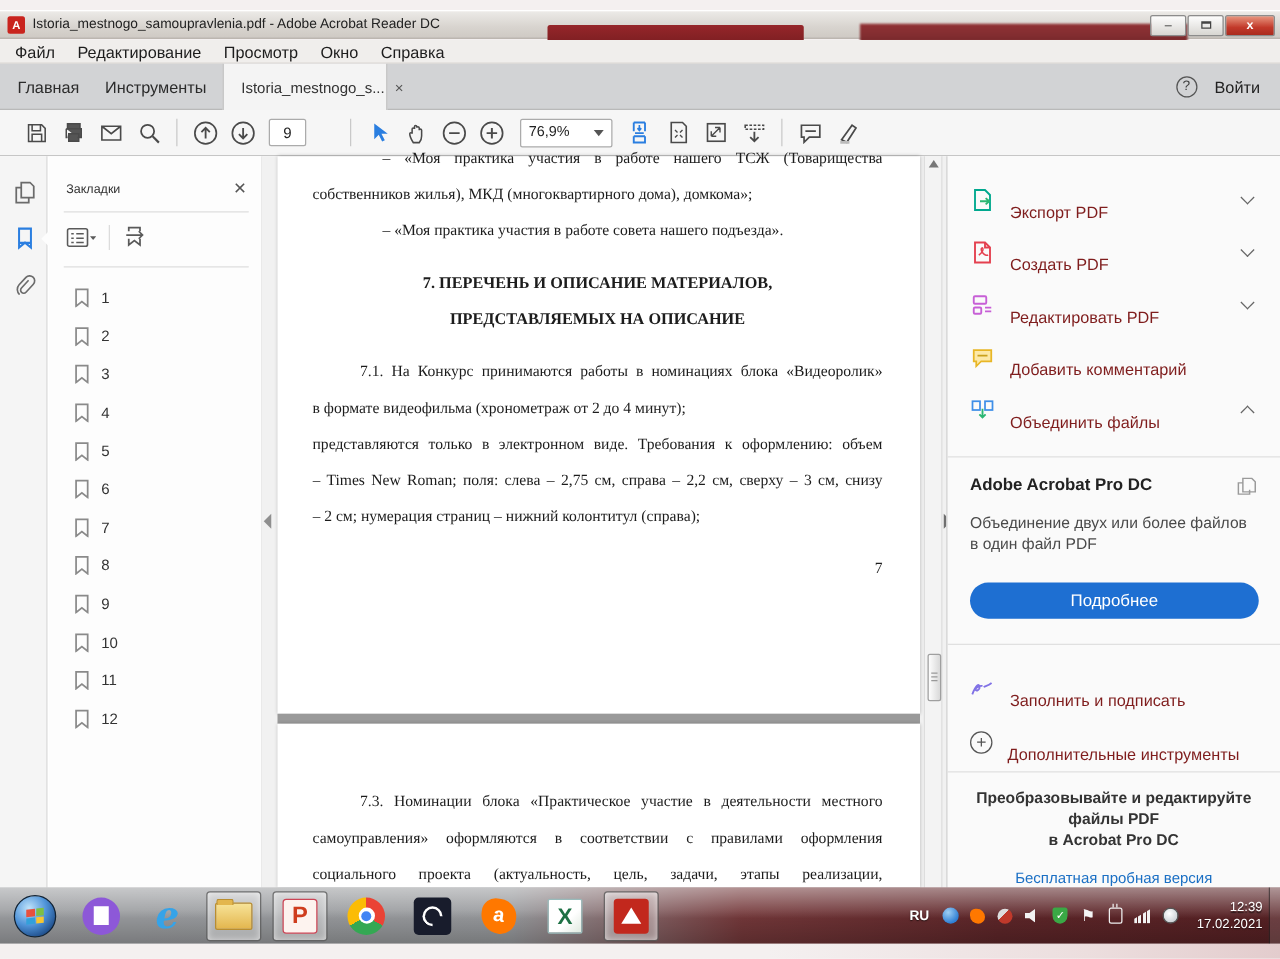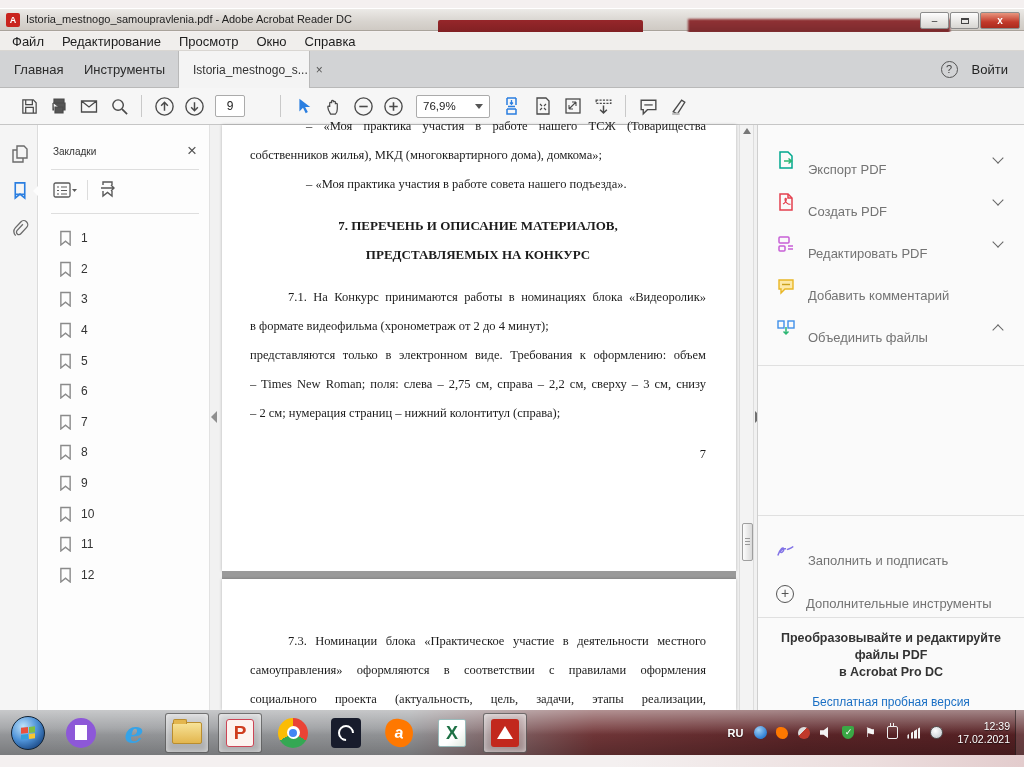--- a/index.html
+++ b/index.html
@@ -99,21 +99,21 @@
   .vs-up { position:absolute; top:3px; left:3px; width:0; height:0; border-left:4px solid transparent; border-right:4px solid transparent; border-bottom:6px solid #777; }
   .vs-thumb { position:absolute; top:398px; left:1.5px; width:11px; height:38px; background:linear-gradient(90deg,#fdfdfd,#d9d9d9);
     border:1px solid #9f9f9f; border-radius:2px; }
   .vs-thumb::after { content:""; position:absolute; left:2px; right:2px; top:14px; height:1px; background:#999; box-shadow:0 3px 0 #999,0 6px 0 #999; }
   .collapse-right { left:545px; top:286px; width:0; height:0; border-top:6px solid transparent; border-bottom:6px solid transparent; border-left:6px solid #6f6f6f; }
 
   
   #right-panel { left:757px; top:0; width:267px; height:585px; background:#fafafa; border-left:1px solid #cfcfcf; }
   .rp-items { position:absolute; left:0; top:14px; width:100%; }
   .rp-item { height:42px; display:flex; align-items:center; padding:0 22px 0 18px; gap:12px; }
-  .rp-label { font-size:13px; color:#737373; flex:1;margin-top:18px; }
+  .rp-label { font-size:13px; color:#7f1d1d; flex:1;margin-top:18px; }
   .chev { width:8px; height:8px; border-right:1.6px solid #666; border-bottom:1.6px solid #666; }
   .chev.down { transform:rotate(45deg); margin-top:-4px; }
   .chev.up { transform:rotate(-135deg); margin-top:4px; }
   .rp-div { position:absolute; left:0; width:100%; height:1px; background:#e0e0e0; }
   .rp-promo { position:absolute; left:18px; top:255px; right:18px; }
   .promo-head { display:flex; justify-content:space-between; align-items:flex-start; }
   .promo-title { font-size:13.5px; font-weight:bold; color:#222; }
   .promo-desc { margin-top:12px; font-size:12.5px; color:#4a4a4a; line-height:17px; max-width:225px; }
   .promo-btn { margin-top:22px; width:231px; height:29px; background:#1e6fd2; border-radius:15px;
     color:#fff; font-size:13.5px; text-align:center; line-height:29px; }
@@ -430,21 +430,21 @@
     </div>
   </div>
 
   <div id="canvas" class="abs">
     <div class="page" id="page1">
       <div class="doc-text" id="p1text">
         <div class="dl ind2">– «Моя практика участия в работе нашего ТСЖ (Товарищества</div>
         <div class="dl lft">собственников жилья), МКД (многоквартирного дома), домкома»;</div>
         <div class="dl lft ind2">– «Моя практика участия в работе совета нашего подъезда».</div>
         <div class="dl ctr sp14">7. ПЕРЕЧЕНЬ И ОПИСАНИЕ МАТЕРИАЛОВ,</div>
-        <div class="dl ctr">ПРЕДСТАВЛЯЕМЫХ НА КОНКУРС</div>
+        <div class="dl ctr">ПРЕДСТАВЛЯЕМЫХ НА ОПИСАНИЕ</div>
         <div class="dl ind sp16">7.1. На Конкурс принимаются работы в номинациях блока «Видеоролик»</div>
         <div class="dl lft">в формате видеофильма (хронометраж от 2 до 4 минут);</div>
         <div class="dl">представляются только в электронном виде. Требования к оформлению: объем</div>
         <div class="dl">– Times New Roman; поля: слева – 2,75 см, справа – 2,2 см, сверху – 3 см, снизу</div>
         <div class="dl lft">– 2 см; нумерация страниц – нижний колонтитул (справа);</div>
         <div class="dl rgt sp14">7</div>
       </div>
     </div>
     <div id="pagebreak"></div>
     <div class="page" id="page2">
@@ -502,20 +502,31 @@
             <rect x="2" y="3" width="6" height="7" fill="none" stroke="#3f8fe8" stroke-width="1.4"></rect>
             <rect x="12" y="3" width="6" height="7" fill="none" stroke="#3f8fe8" stroke-width="1.4"></rect>
             <path d="M10 9v7 M7.5 13.5L10 16l2.5-2.5" fill="none" stroke="#2bb673" stroke-width="1.5"></path>
           </svg>
         <span class="rp-label">Объединить файлы</span>
         <span class="chev up"></span>
       </div>
     </div>
     <div class="rp-div" style="top:240px"></div>
 
+    <div class="rp-promo">
+      <div class="promo-head">
+        <span class="promo-title">Adobe Acrobat Pro DC</span>
+        <svg width="18" height="18" viewBox="0 0 20 20">
+            <path d="M7 3h8l3 3v9H7z" fill="none" stroke="#9a9a9a" stroke-width="1.3"></path>
+            <path d="M7 7H3v10h10v-4" fill="none" stroke="#9a9a9a" stroke-width="1.3"></path>
+          </svg>
+      </div>
+      <div class="promo-desc">Объединение двух или более файлов в один файл PDF</div>
+      <div class="promo-btn">Подробнее</div>
+    </div>
 
     <div class="rp-div" style="top:390px"></div>
     <div class="rp-extra rp-extra1">
       <svg width="20" height="18" viewBox="0 0 22 18">
           <path d="M2 14C5 6 8 4 8.5 7c.4 2.4-3 5-3.5 3-.4-1.6 3-4 6-3.5" fill="none" stroke="#8172e6" stroke-width="1.6"></path>
           <path d="M12 7.5c2-1 4-1 7-3.5" fill="none" stroke="#8172e6" stroke-width="1.6"></path>
         </svg>
       <span class="rp-label">Заполнить и подписать</span>
     </div>
     <div class="rp-extra rp-extra2">

